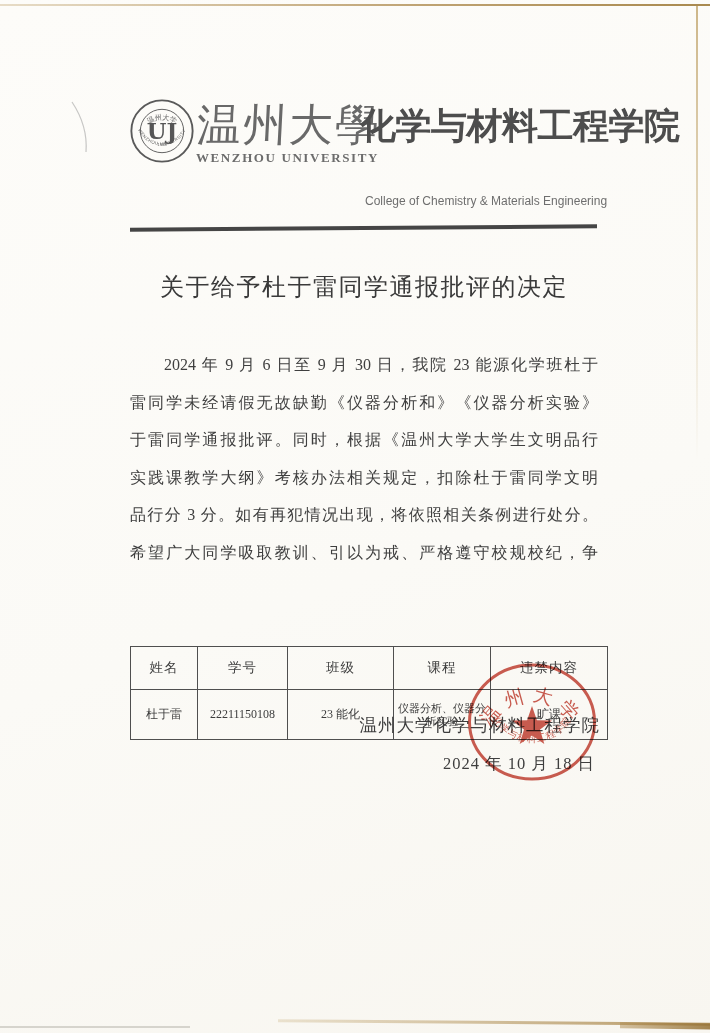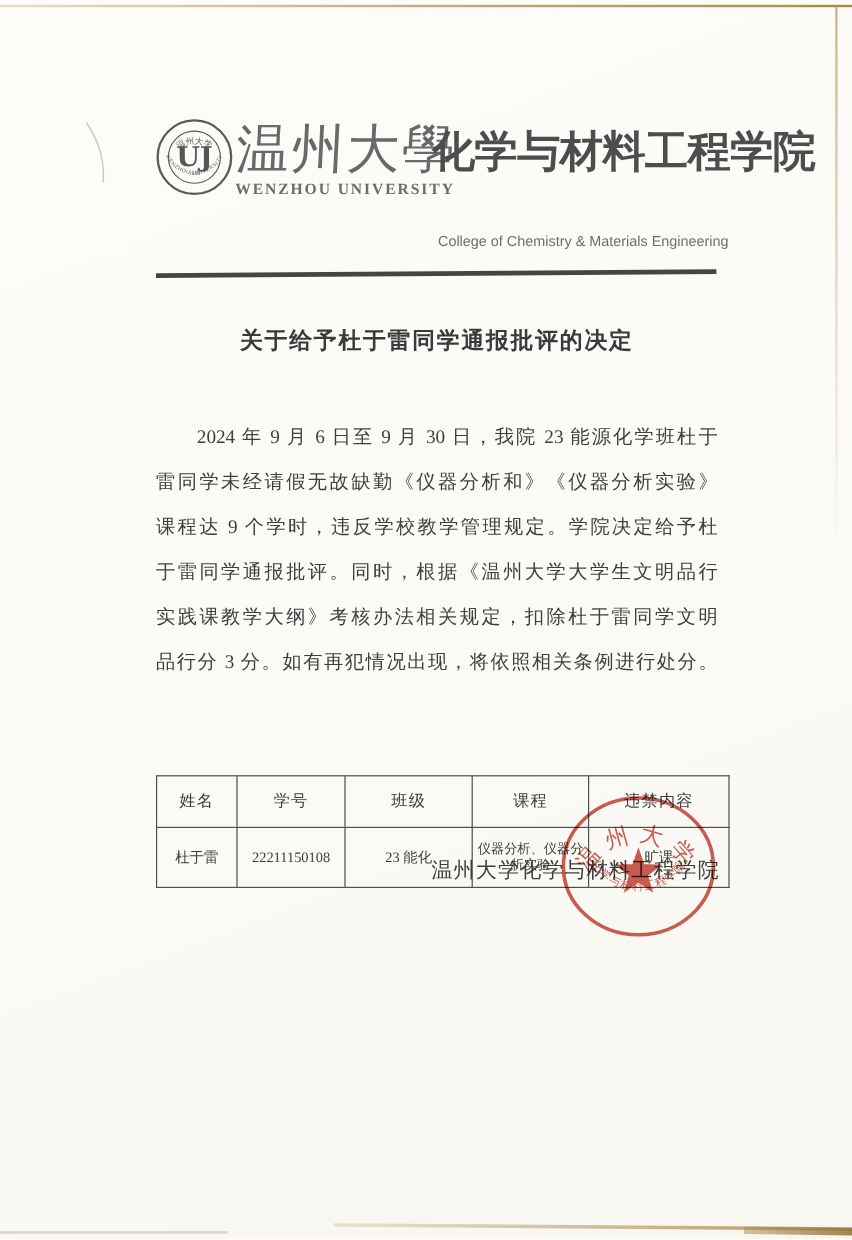--- a/index.html
+++ b/index.html
@@ -32,21 +32,21 @@
     font-size:36px;line-height:44px;font-weight:bold;color:#4d4d4d;letter-spacing:-.5px;
     font-family:"Liberation Sans","DejaVu Sans",sans-serif;white-space:nowrap;}
   .uni-en{position:absolute;left:196px;top:150px;font-size:13px;letter-spacing:1.6px;
     color:#6c6c6c;font-family:"Liberation Serif",serif;font-weight:bold;white-space:nowrap;}
   .college-en{position:absolute;left:365px;top:148px;font-size:12px;color:#6e6e6e;
     font-family:"Liberation Sans","DejaVu Sans",sans-serif;white-space:nowrap;margin-top:46px;}
   .rule{position:absolute;left:130px;top:226px;width:467px;height:3.5px;background:#454545;
     transform:rotate(-.4deg);}
   
   .title{position:absolute;left:130px;top:271px;width:468px;text-align:center;
-    font-size:19px;font-weight:bold;letter-spacing:1.5px;color:#3a3a3a;}
+    font-size:24px;font-weight:normal;letter-spacing:1.5px;color:#3a3a3a;}
   .salutation{position:absolute;left:130px;top:311px;font-size:16.5px;letter-spacing:1px;}
   .body-lines{position:absolute;left:130px;top:346px;width:468px;}
   .body-line{width:468px;height:37.5px;line-height:37.5px;font-size:16px;color:#3f3f3f;
     text-align:justify;text-align-last:justify;text-justify:inter-character;overflow:hidden;}
   .body-line.first{text-indent:34px;}
   .body-line.last{text-align-last:left;}
   
   .notice-table{position:absolute;left:130px;top:646px;border-collapse:collapse;table-layout:fixed;}
   .notice-table td,.notice-table th{border:1.2px solid #4f4f4f;text-align:center;vertical-align:middle;
     padding:12px;color:#3c3c3c;font-weight:normal;}
@@ -98,24 +98,24 @@
   <div class="uni-en">WENZHOU UNIVERSITY</div>
   <div class="college-en">College of Chemistry &amp; Materials Engineering</div>
 
   <div class="rule"></div>
 
   <div class="title">关于给予杜于雷同学通报批评的决定</div>
 
   <div class="body-lines">
     <div class="body-line first">2024 年 9 月 6 日至 9 月 30 日，我院 23 能源化学班杜于</div>
     <div class="body-line">雷同学未经请假无故缺勤《仪器分析和》《仪器分析实验》</div>
-    <div class="body-line">课程达 9 个学时，违反学校教学管理规定。学院决定给予杜</div>
     <div class="body-line">于雷同学通报批评。同时，根据《温州大学大学生文明品行</div>
     <div class="body-line">实践课教学大纲》考核办法相关规定，扣除杜于雷同学文明</div>
     <div class="body-line">品行分 3 分。如有再犯情况出现，将依照相关条例进行处分。</div>
+    <div class="body-line">希望广大同学吸取教训、引以为戒、严格遵守校规校纪，争</div>
   </div>
 
   <table class="notice-table">
     <colgroup>
       <col style="width:67px">
         <col style="width:80px">
         <col style="width:106px">
       <col style="width:97px">
         <col style="width:117px">
     </colgroup>
@@ -131,20 +131,21 @@
       <td>杜于雷</td>
       <td>22211150108</td>
       <td>23 能化</td>
       <td class="course-cell">仪器分析、仪器分析实验</td>
       <td>旷课</td>
     </tr>
   </tbody>
     </table>
 
   <div class="sig-org">温州大学化学与材料工程学院</div>
+  <div class="sig-date">2024 年 10 月 18 日</div>
 
   <svg class="stamp" viewBox="0 0 132 122">
     <defs>
       <path id="stampTop" d="M 22,74 A 45,42 0 0 1 110,74"></path>
       <path id="stampBottom" d="M 24,52 A 44,41 0 0 0 108,52"></path>
     </defs>
     <ellipse cx="66" cy="61" rx="62.5" ry="57" fill="none" stroke="#c0392b" stroke-width="3"></ellipse>
     <polygon points="63,43 67.9,57.2 83,57.5 71,66.6 75.3,81 63,72.4 50.7,81 55,66.6 43,57.5 58.1,57.2" transform="translate(3,2)" fill="#c0392b"></polygon>
     <text font-size="19" fill="#c0392b" letter-spacing="7" font-family="DejaVu Serif,serif">
       <textPath href="#stampTop" startOffset="50%" text-anchor="middle">温州大学</textPath>

